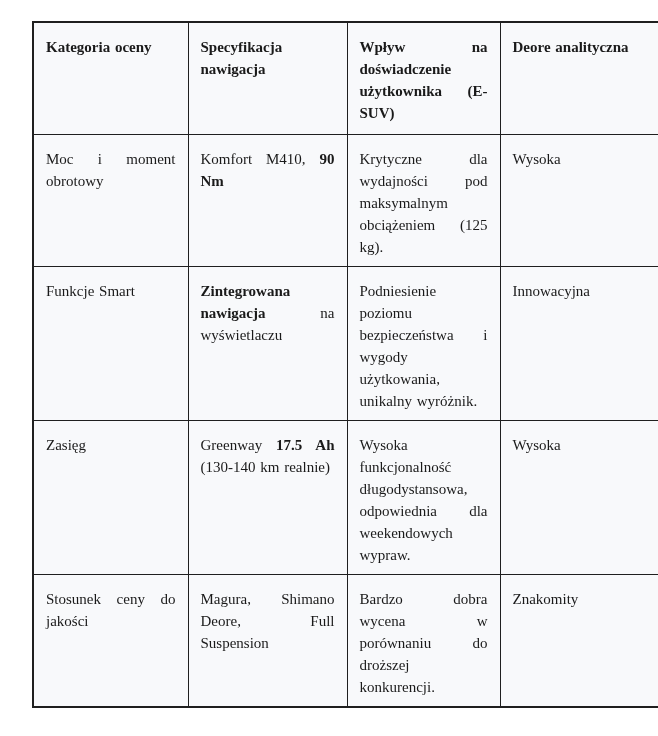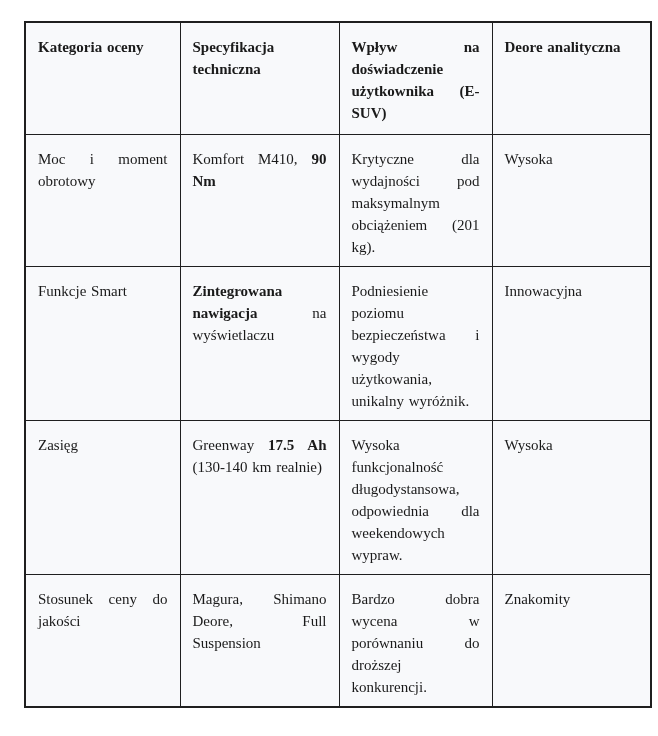--- a/index.html
+++ b/index.html
@@ -5,21 +5,21 @@
   html, body {
     margin: 0;
     padding: 0;
     background: var(--page-bg, #ffffff);
     font-family: "Liberation Serif", "DejaVu Serif", serif;
   }
   .page {
     width: 658px;
     height: 736px;
     box-sizing: border-box;
-    padding: 21px 16px 18px 24px;
+    padding: 21px 16px 18px 32px;
     background: var(--page-bg, #ffffff);
     overflow: hidden;
   }
   table.eval-table {
     border-collapse: collapse;
     table-layout: fixed;
     width: 626px;
     border: 2px solid var(--border-color, #1f1f1f);
   }
   table.eval-table th,
@@ -58,30 +58,30 @@
   <table class="eval-table">
     <colgroup>
       <col class="c0">
         <col class="c1">
         <col class="c2">
         <col class="c3">
     </colgroup>
     <thead>
       <tr class="header-row">
         <th>Kategoria oceny</th>
-        <th>Specyfikacja techniczna</th>
+        <th>Specyfikacja nawigacja</th>
         <th>Wpływ na doświadczenie użytkownika (E-SUV)</th>
         <th>Deore analityczna</th>
       </tr>
     </thead>
     <tbody id="table-body">
         <tr class="row-0">
           <td><span>Moc i moment obrotowy</span></td>
           <td><span>Komfort M410, </span><span class="bold">90 Nm</span></td>
-          <td><span>Krytyczne dla wydajności pod maksymalnym obciążeniem (201 kg).</span></td>
+          <td><span>Krytyczne dla wydajności pod maksymalnym obciążeniem (125 kg).</span></td>
           <td><span>Wysoka</span></td>
         </tr>
         <tr class="row-2">
           <td><span>Funkcje Smart</span></td>
           <td><span class="bold">Zintegrowana nawigacja</span><span> na wyświetlaczu</span></td>
           <td><span>Podniesienie poziomu bezpieczeństwa i wygody użytkowania, unikalny wyróżnik.</span></td>
           <td><span>Innowacyjna</span></td>
         </tr>
         <tr class="row-3">
           <td><span>Zasięg</span></td>

